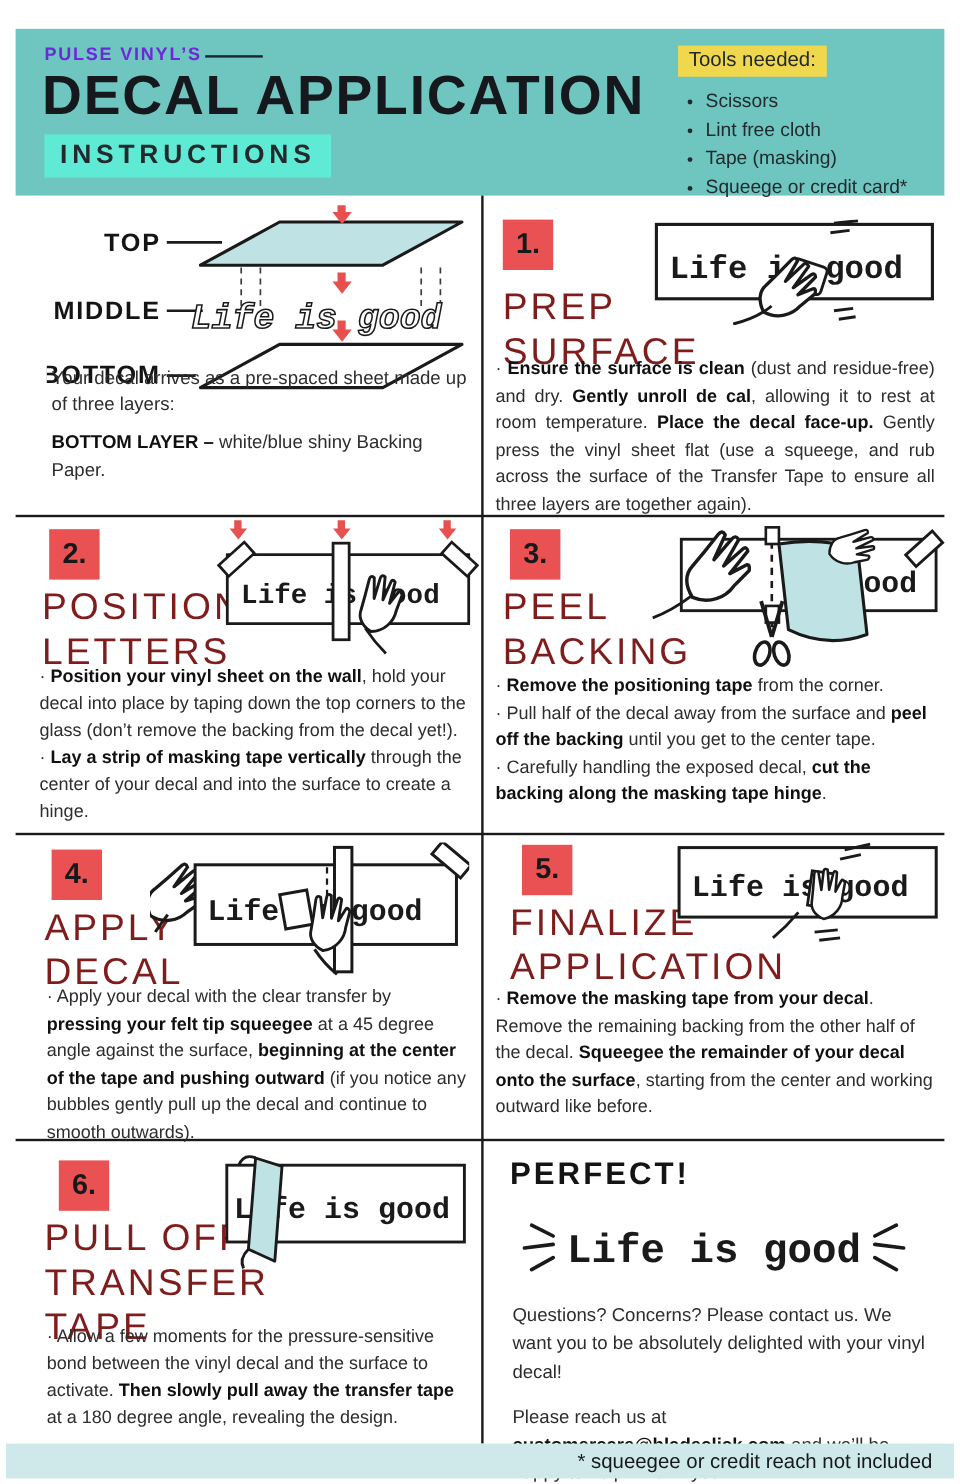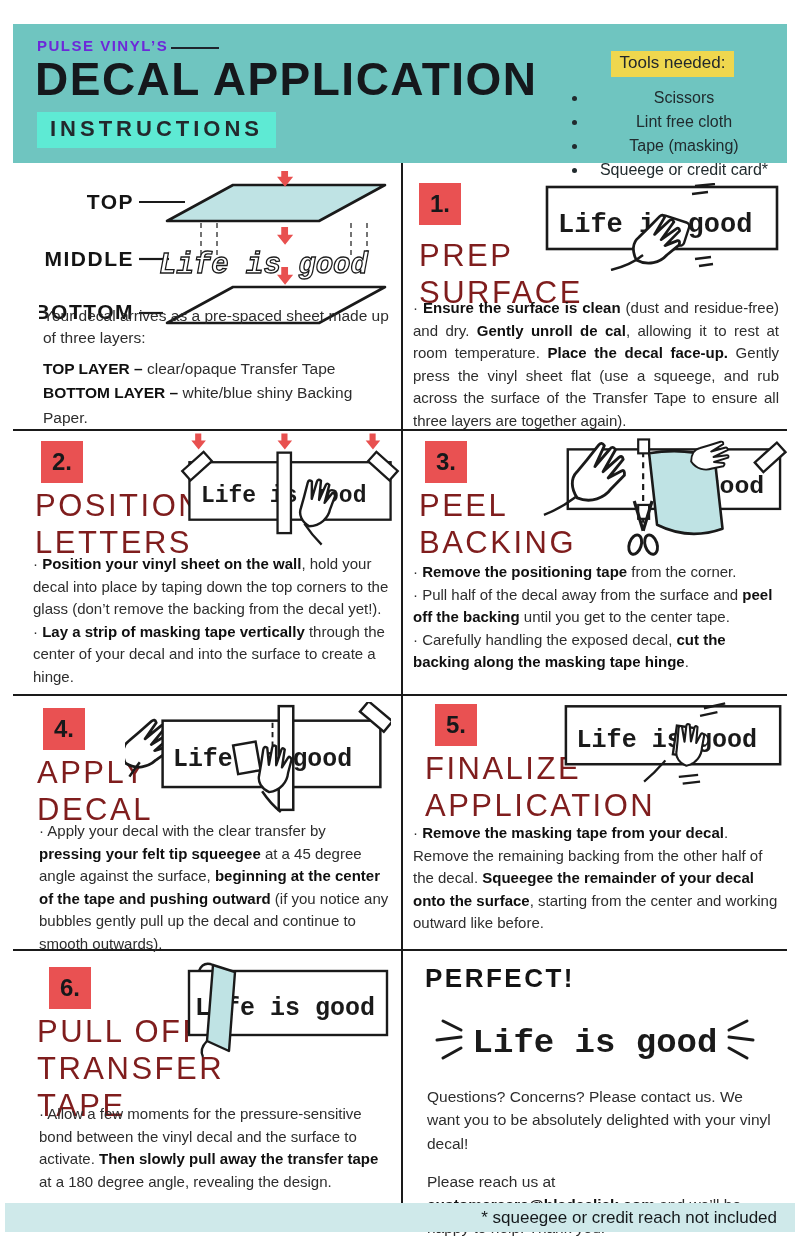--- a/index.html
+++ b/index.html
@@ -5,21 +5,21 @@
   html,body{margin:0;padding:0;background:#ffffff;}
   .page{position:relative;width:800px;height:1237px;background:#fff;overflow:hidden;
         font-family:"Liberation Sans",sans-serif;color:#222;}
   
   .header-band{position:absolute;left:13px;top:24px;width:774px;height:139px;background:#6fc5c0;}
   .brand{position:absolute;left:24px;top:13px;font-size:15px;font-weight:bold;letter-spacing:1.5px;color:#6d28d9;}
   .brand-line{display:inline-block;width:48px;height:2px;background:#1e242c;margin-left:3px;vertical-align:2px;}
   .main-title{position:absolute;left:22px;top:28px;font-size:46px;font-weight:bold;letter-spacing:1.5px;color:#15181c;}
   .subtitle{position:absolute;left:24px;top:88px;background:#5eead4;padding:4px 13px 6px;
             font-size:22px;font-weight:bold;letter-spacing:4px;color:#23292d;}
-  .tools{position:absolute;left:552px;top:27px;width:215px;text-align:center;}
+  .tools{position:absolute;left:552px;top:14px;width:215px;}
   .tools-label{display:inline-block;background:#efd74e;padding:2px 9px 4px;font-size:17px;color:#22282c;}
   .tools ul{margin:9px 0 0;padding-left:23px;font-size:16px;line-height:1.5;color:#212b2e;}
   
   .vline{position:absolute;left:401px;top:163px;width:2px;height:1040px;background:#1a1a1a;}
   .hline{position:absolute;left:13px;width:774px;height:2px;background:#1a1a1a;}
   
   .cell{position:absolute;}
   .badge{position:absolute;width:42px;height:42px;background:#e95152;color:#17181a;
          font-size:24px;font-weight:bold;display:flex;align-items:center;justify-content:center;}
   .step-title{position:absolute;font-size:31px;font-weight:normal;letter-spacing:2.5px;
@@ -93,21 +93,20 @@
       <line x1="312" y1="52" x2="312" y2="84" stroke="#3a3a3a" stroke-width="1.4" stroke-dasharray="5,4"></line>
       <line x1="328" y1="52" x2="328" y2="84" stroke="#3a3a3a" stroke-width="1.4" stroke-dasharray="5,4"></line>
       <text class="decal-font" x="120" y="102" font-size="29" font-style="italic" fill="#ffffff" stroke="#1a1a1a" stroke-width="1.3">Life is good</text>
       <polygon points="128,152 194,116 346,116 280,152" fill="#ffffff" stroke="#1a1a1a" stroke-width="2.6" stroke-linejoin="round"></polygon>
       <use href="#arrow" transform="translate(238,-2) scale(0.85)" fill="#e8504f"></use>
       <use href="#arrow" transform="translate(238,56) scale(0.85)" fill="#e8504f"></use>
       <use href="#arrow" transform="translate(238,96) scale(0.85)" fill="#e8504f"></use>
     </svg>
     <div class="intro">Your decal arrives as a pre-spaced sheet made up of three layers:</div>
     <div class="layer-rows">
-      <div><b>TOP LAYER –</b><span> clear/opaque Transfer Tape</span></div>
       <div><b>BOTTOM LAYER –</b><span> white/blue shiny Backing Paper.</span></div>
     </div>
   </div>
 
   <div class="cell" style="left:403px;top:167px;width:384px;height:262px">
     <div class="badge" style="left:16px;top:16px">1.</div>
     <div class="step-title" style="left:16px;top:70px">PREP
 SURFACE</div>
     <svg class="illus" style="left:142px;top:16px" width="236" height="88" viewBox="0 0 236 88">
       <rect x="2" y="4" width="230" height="62" fill="#ffffff" stroke="#1a1a1a" stroke-width="2.6"></rect>

